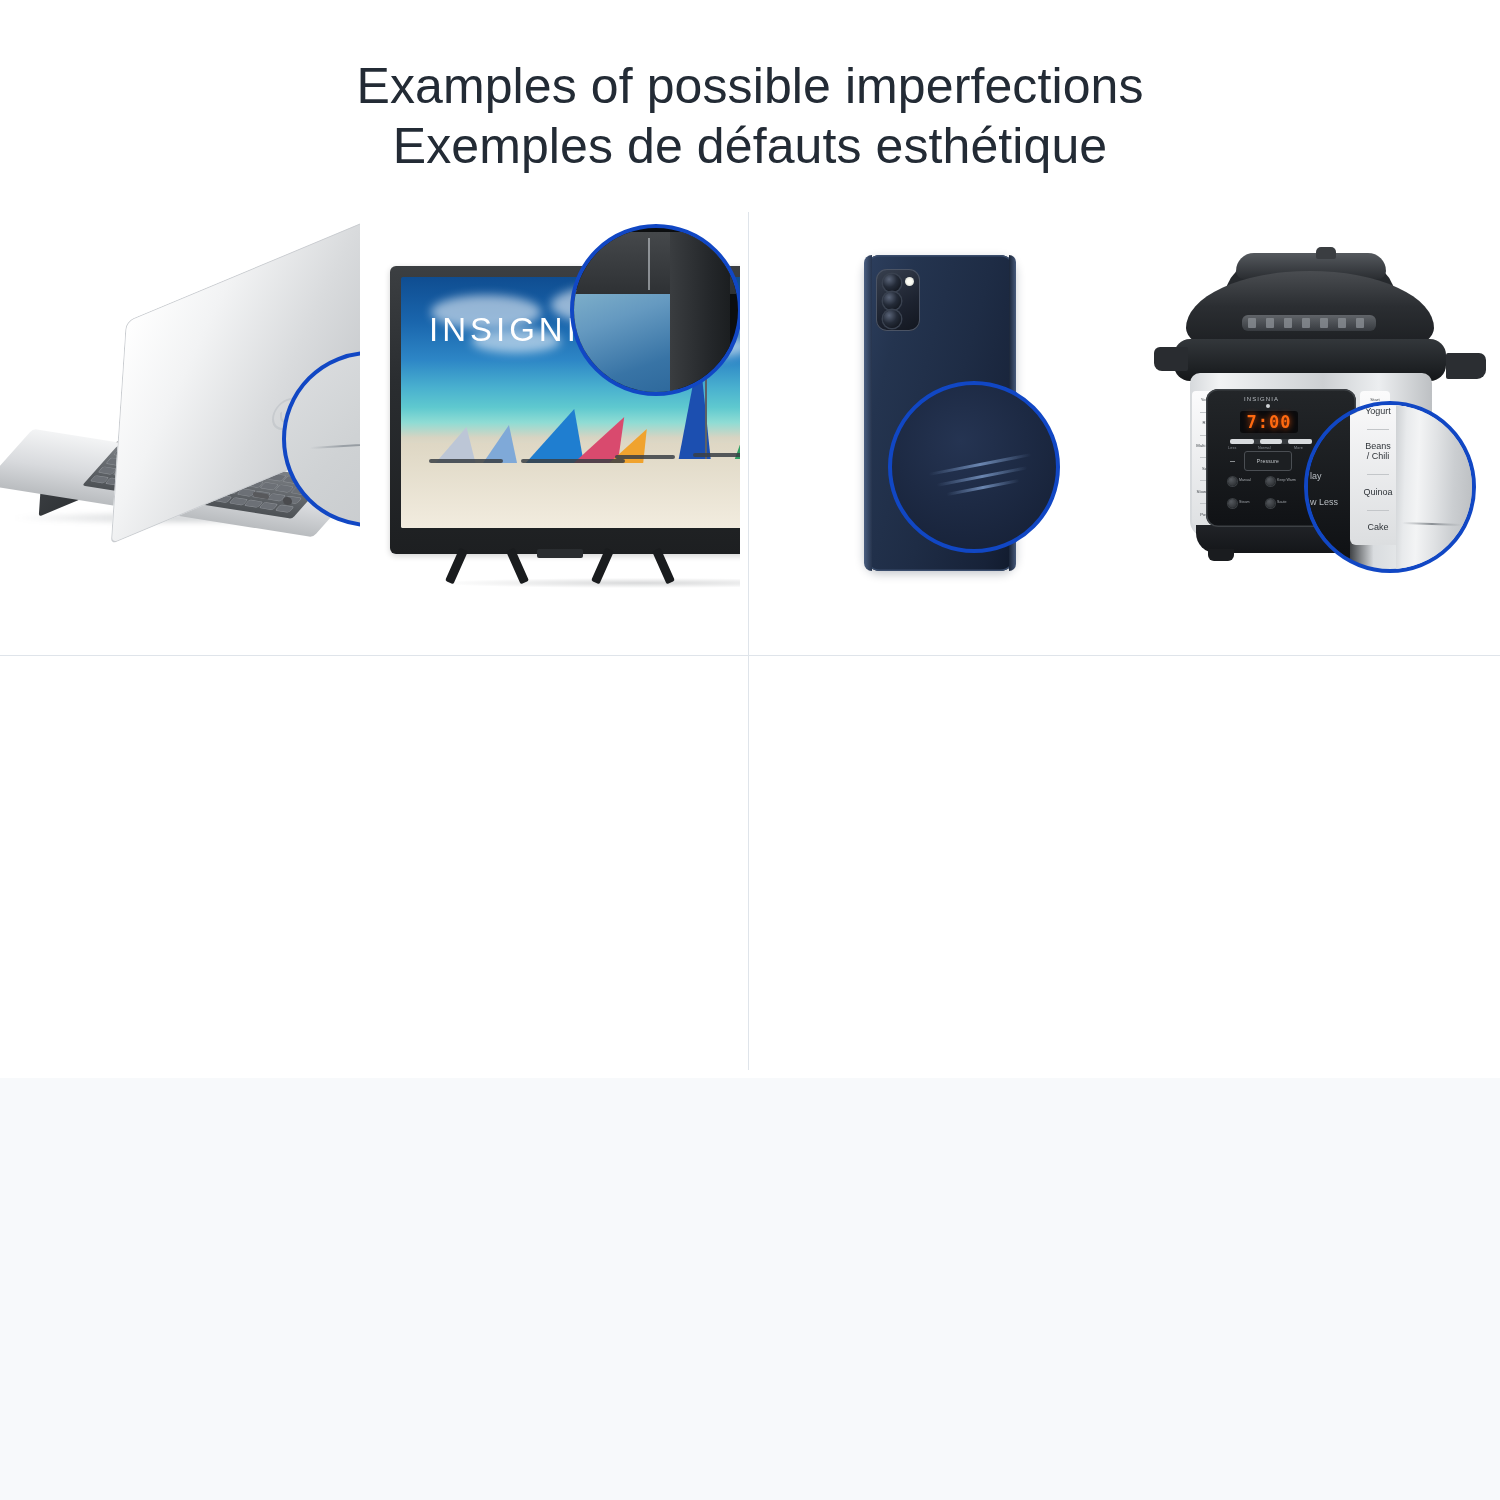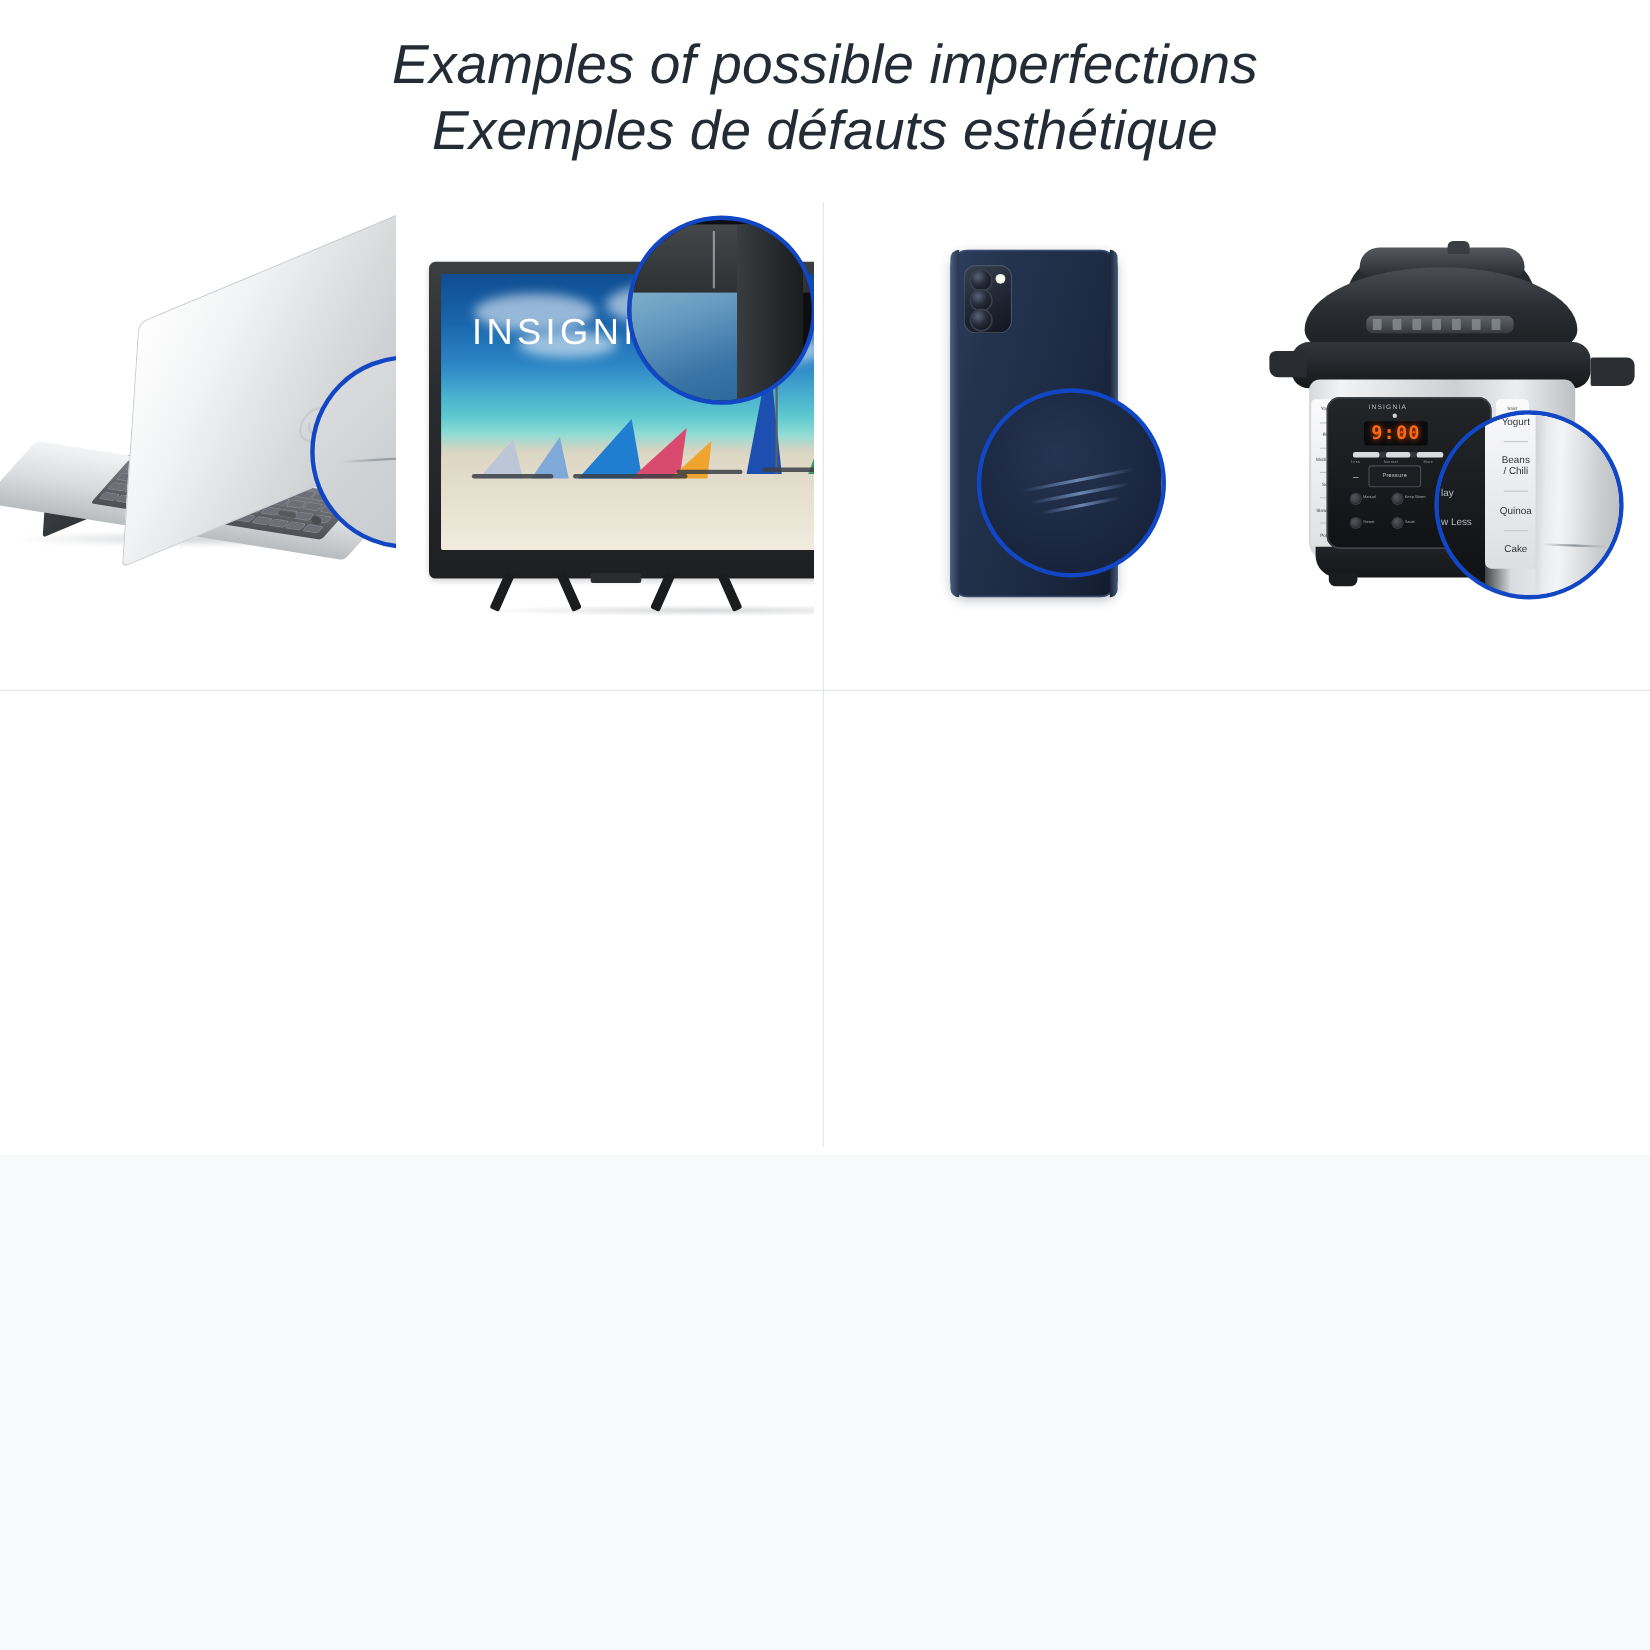--- a/index.html
+++ b/index.html
@@ -16,24 +16,23 @@
     position: relative;
     width: 1500px;
     height: 1500px;
     background: #ffffff;
     display: flex;
     flex-direction: column;
   }
 
   
   .header {
-    padding-top: 28px;
+    padding-top: 56px;
     text-align: center;
     flex: 0 0 auto;
-    font-style: italic;
   }
   .title-line {
     font-size: 50px;
     font-weight: 400;
     color: #232b35;
     line-height: 1.20;
     letter-spacing: 0.1px;
   }
 
   
@@ -859,21 +858,21 @@
             <span>Beans / Chili</span>
             <hr>
             <span>Quinoa</span>
             <hr>
             <span>Cake</span>
           </div>
 
         <div class="ck-panel">
           <div class="ck-brand">INSIGNIA</div>
           <div class="ck-dot"></div>
-          <div class="ck-led">9:00</div>
+          <div class="ck-led">7:00</div>
           <div class="ck-bar">
             <i style="left:0;  width:24px;"></i>
             <i style="left:30px; width:22px;"></i>
             <i style="left:58px; width:24px;"></i>
           </div>
           <div class="ck-sublabel" style="left:22px; top:57px;">Less</div>
           <div class="ck-sublabel" style="left:52px; top:57px;">Normal</div>
           <div class="ck-sublabel" style="left:88px; top:57px;">More</div>
           <div class="ck-minus">–</div>
           <div class="ck-mode">Pressure</div>

